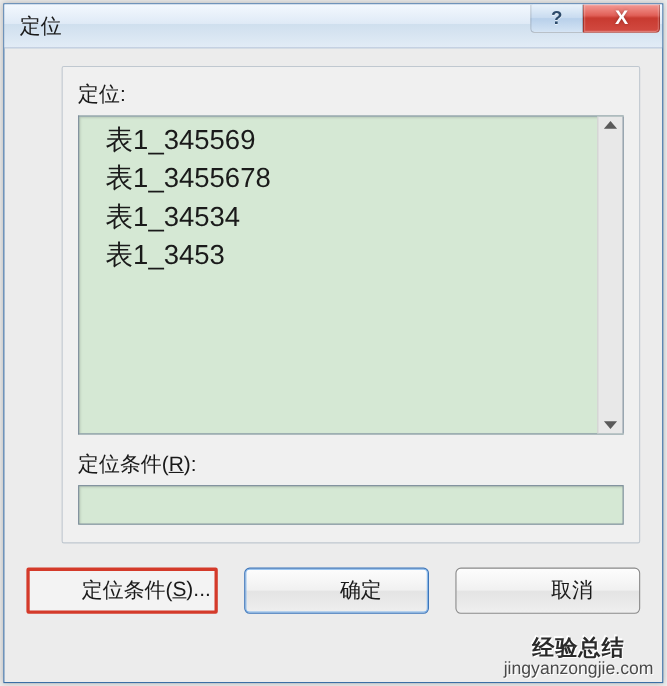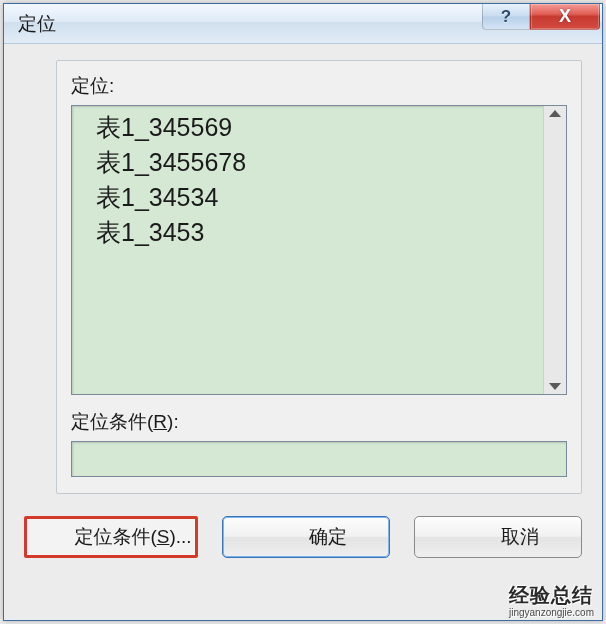--- a/index.html
+++ b/index.html
@@ -164,25 +164,25 @@
       border: 3px solid #d43a2a;
       background: #f3f3f3;
       border-radius: 2px;
     }
     .btn-ok { width: 168px; border: 1px solid #3b74b9; box-shadow: inset 0 0 0 1px #7eb4ec; text-align: center; }
     .btn-cancel { width: 168px; }
     .watermark {
       position: absolute;
       right: 8px;
       bottom: 2px;
-      text-align: left;
+      text-align: center;
       pointer-events: none;
     }
     .watermark .cn { font-size: 20px; font-weight: bold; color: #2a2a2a; text-shadow: 1px 1px 0 #fff, -1px -1px 0 #fff; letter-spacing: 1px; }
-    .watermark .en { font-size: 10px; color: #4a4a4a; text-shadow: 1px 1px 0 #fff; margin-top: -2px; }
+    .watermark .en { font-size: 16px; color: #4a4a4a; text-shadow: 1px 1px 0 #fff; margin-top: -2px; }
   </style>
 </head>
 <body>
 
 <div class="window">
   <div class="titlebar">
     <span class="title-text">定位</span>
     <div class="title-buttons">
       <div class="title-btn help-btn">
         <span>?</span>

